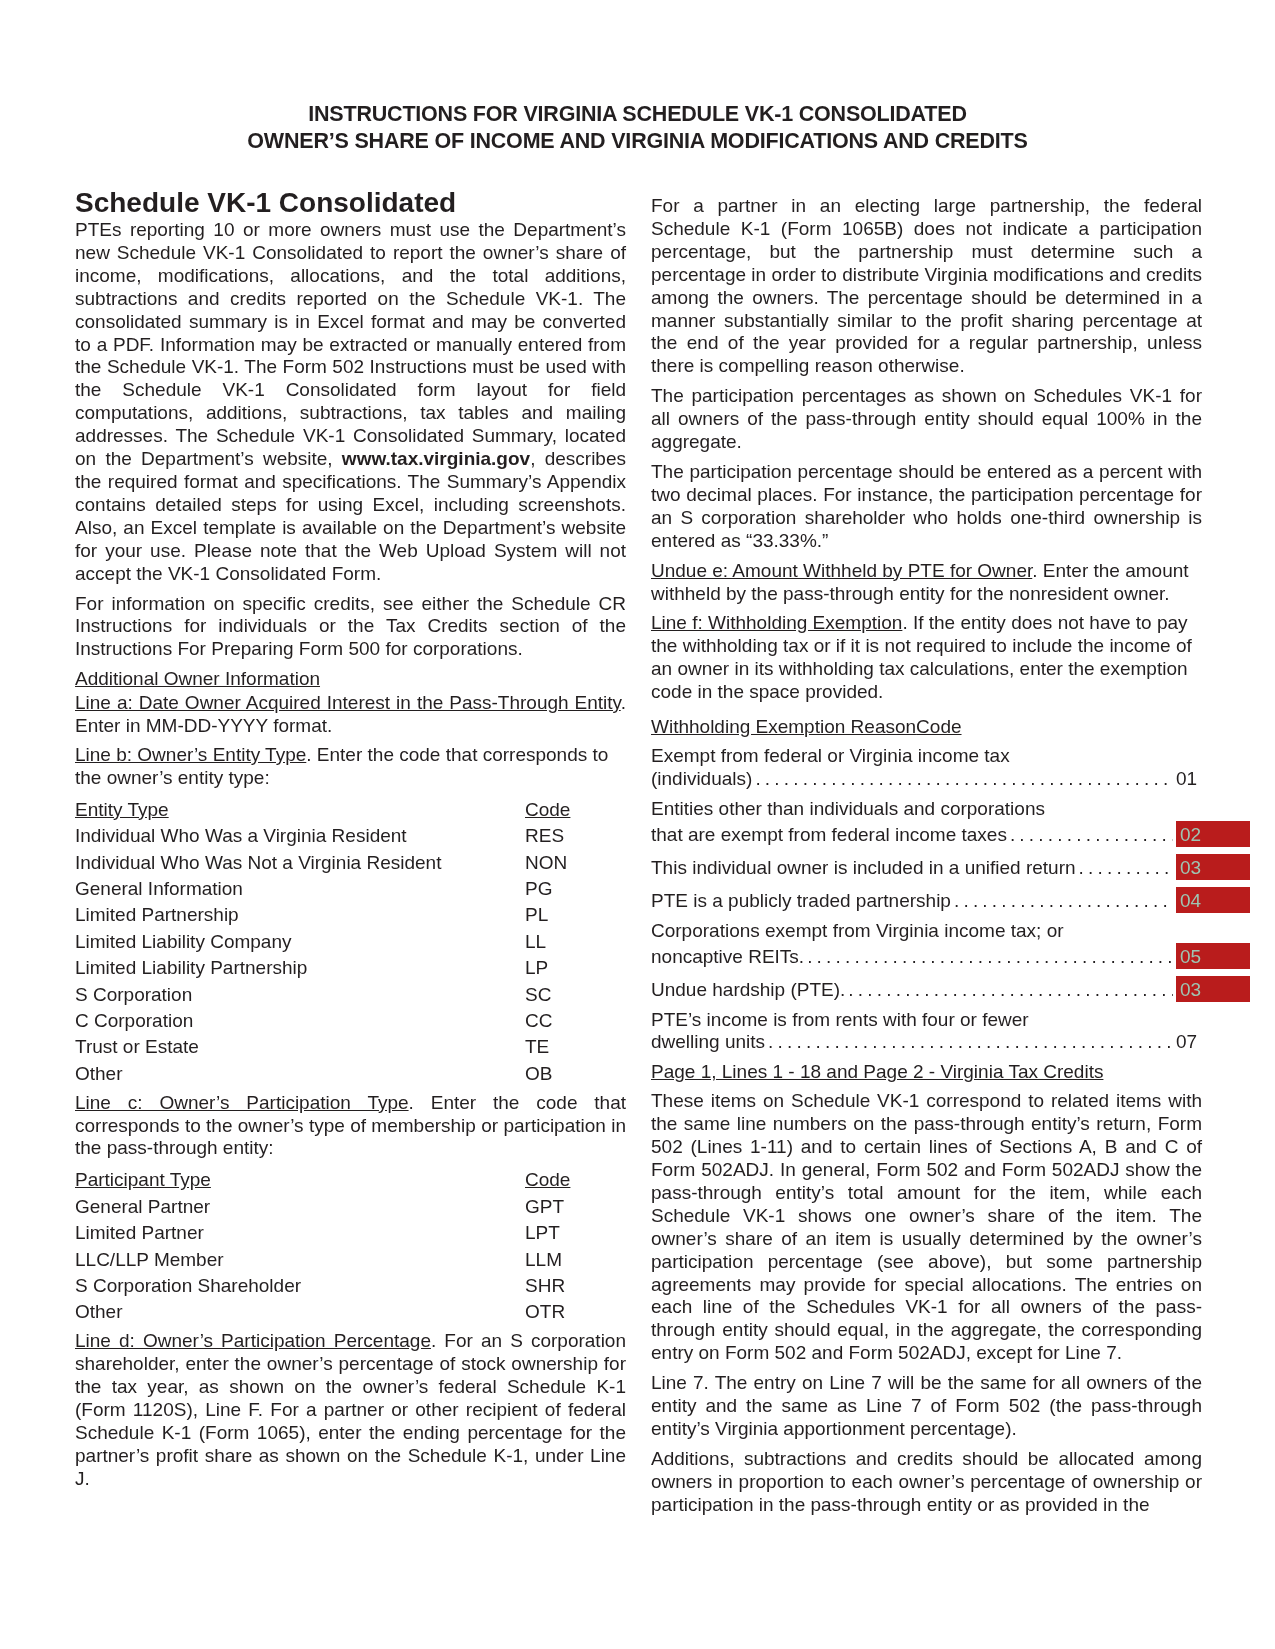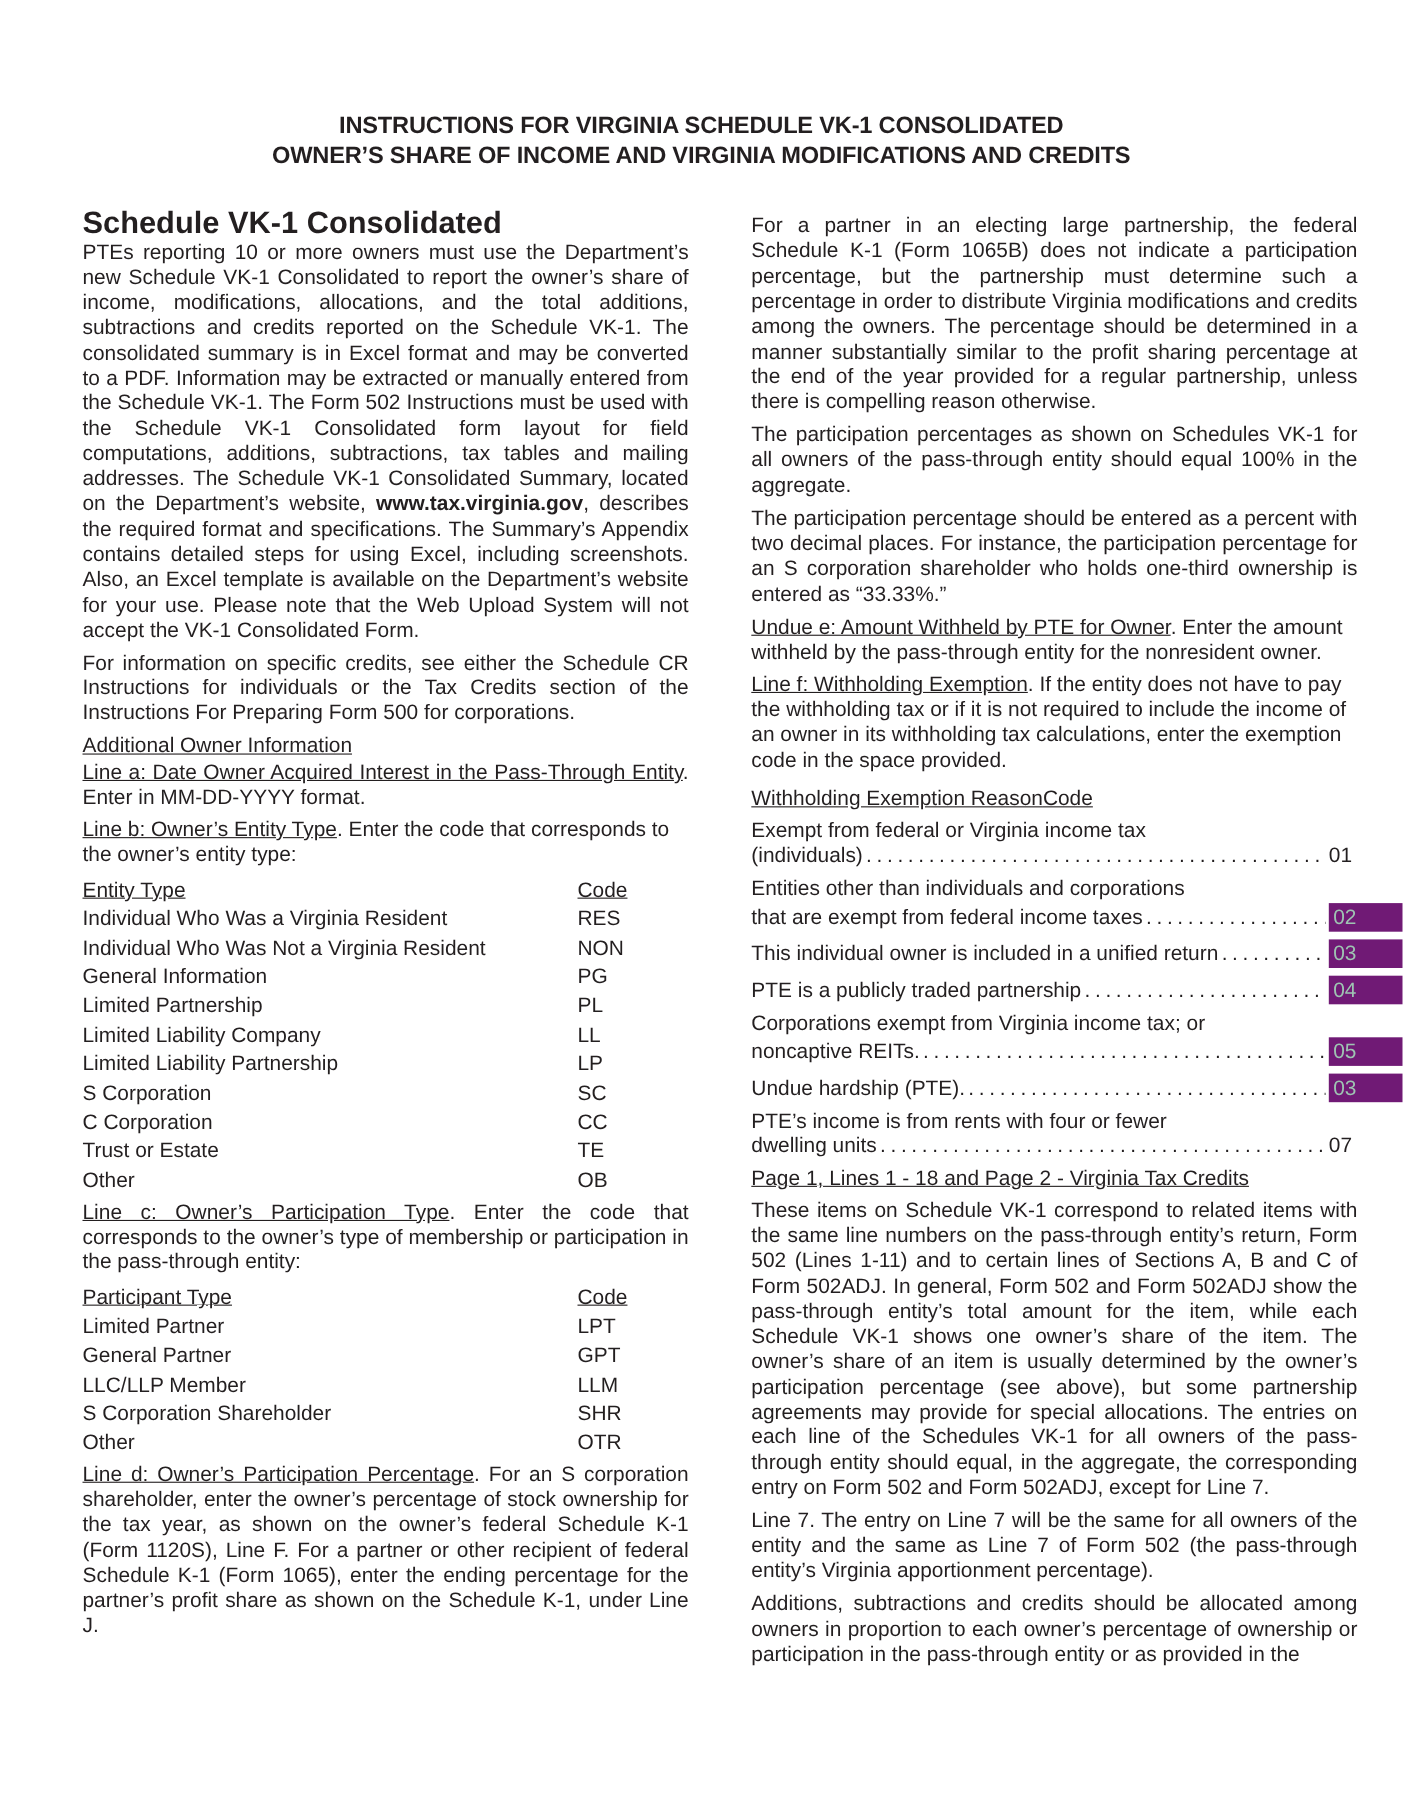--- a/index.html
+++ b/index.html
@@ -6,39 +6,39 @@
   body {
     width: 1275px; height: 1649px; position: relative; overflow: hidden;
     font-family: "Liberation Sans", sans-serif; color: #231f20;
   }
   .title {
     position: absolute; left: 0; top: 101px; width: 1275px; text-align: center;
     font-weight: bold; font-size: 21.5px; line-height: 27px; letter-spacing: -0.2px;
   }
   .col { position: absolute; top: 190px; font-size: 19px; line-height: 22.9px; }
   .left { left: 75px; width: 551px; }
-  .right { left: 683px; width: 551px; top: 195px; }
+  .right { left: 651px; width: 551px; top: 195px; }
   p { margin: 0 0 7px 0; text-align: justify; }
   h2 { margin: 0 0 3px 0; font-size: 28px; font-weight: bold; line-height: 26px; }
   .u { text-decoration: underline; }
   .bu { font-weight: normal; text-decoration: underline; }
   .b { font-weight: bold; }
   .tbl { margin: 0 0 2px 0; }
   .trow { display: flex; height: 26.4px; align-items: flex-end; }
   .trow .lbl { flex: 0 0 450px; }
   .trow .code { flex: 1; }
   .thead { height: 26px; }
   .wh-head { display: flex; justify-content: flex-start; margin: 12px 0 6px 0; padding-right: 20px; }
   .ex { margin-bottom: 7px; }
   .ex .line { display: flex; align-items: flex-end; }
   .ex .text { white-space: nowrap; }
   .ex .dots { flex: 1; overflow: hidden; white-space: nowrap; letter-spacing: 4.2px; margin: 0 3px; }
   .ex .cd { flex: 0 0 auto; width: 26px; }
   .ex .cd.hl {
-    width: 74px; background: #701a75; color: #9ec4b2; padding-left: 4px;
+    width: 74px; background: #b91c1c; color: #9ec4b2; padding-left: 4px;
     margin-right: -48px; box-sizing: border-box; height: 26px; line-height: 27px;
   }
   .left p.lined { margin-bottom: 6px; }
 </style>
 </head>
 <body>
 
 <div class="title">
   <div>INSTRUCTIONS FOR VIRGINIA SCHEDULE VK-1 CONSOLIDATED</div>
   <div>OWNER’S SHARE OF INCOME AND VIRGINIA MODIFICATIONS AND CREDITS</div>
@@ -100,26 +100,26 @@
   </div>
 
   <p class="lined" style="margin-top:6px;"><span class="u">Line c: Owner’s Participation Type</span><span>.  Enter the code that corresponds to the owner’s type of membership or participation in the pass-through entity:</span></p>
 
   <div class="tbl">
     <div class="trow thead">
       <span class="lbl bu">Participant Type</span>
       <span class="code bu">Code</span>
     </div>
     <div class="trow">
+        <span class="lbl">General Partner</span>
+        <span class="code">GPT</span>
+      </div>
+    <div class="trow">
         <span class="lbl">Limited Partner</span>
         <span class="code">LPT</span>
-      </div>
-    <div class="trow">
-        <span class="lbl">General Partner</span>
-        <span class="code">GPT</span>
       </div>
     <div class="trow">
         <span class="lbl">LLC/LLP Member</span>
         <span class="code">LLM</span>
       </div>
     <div class="trow">
         <span class="lbl">S Corporation Shareholder</span>
         <span class="code">SHR</span>
       </div>
     <div class="trow">

